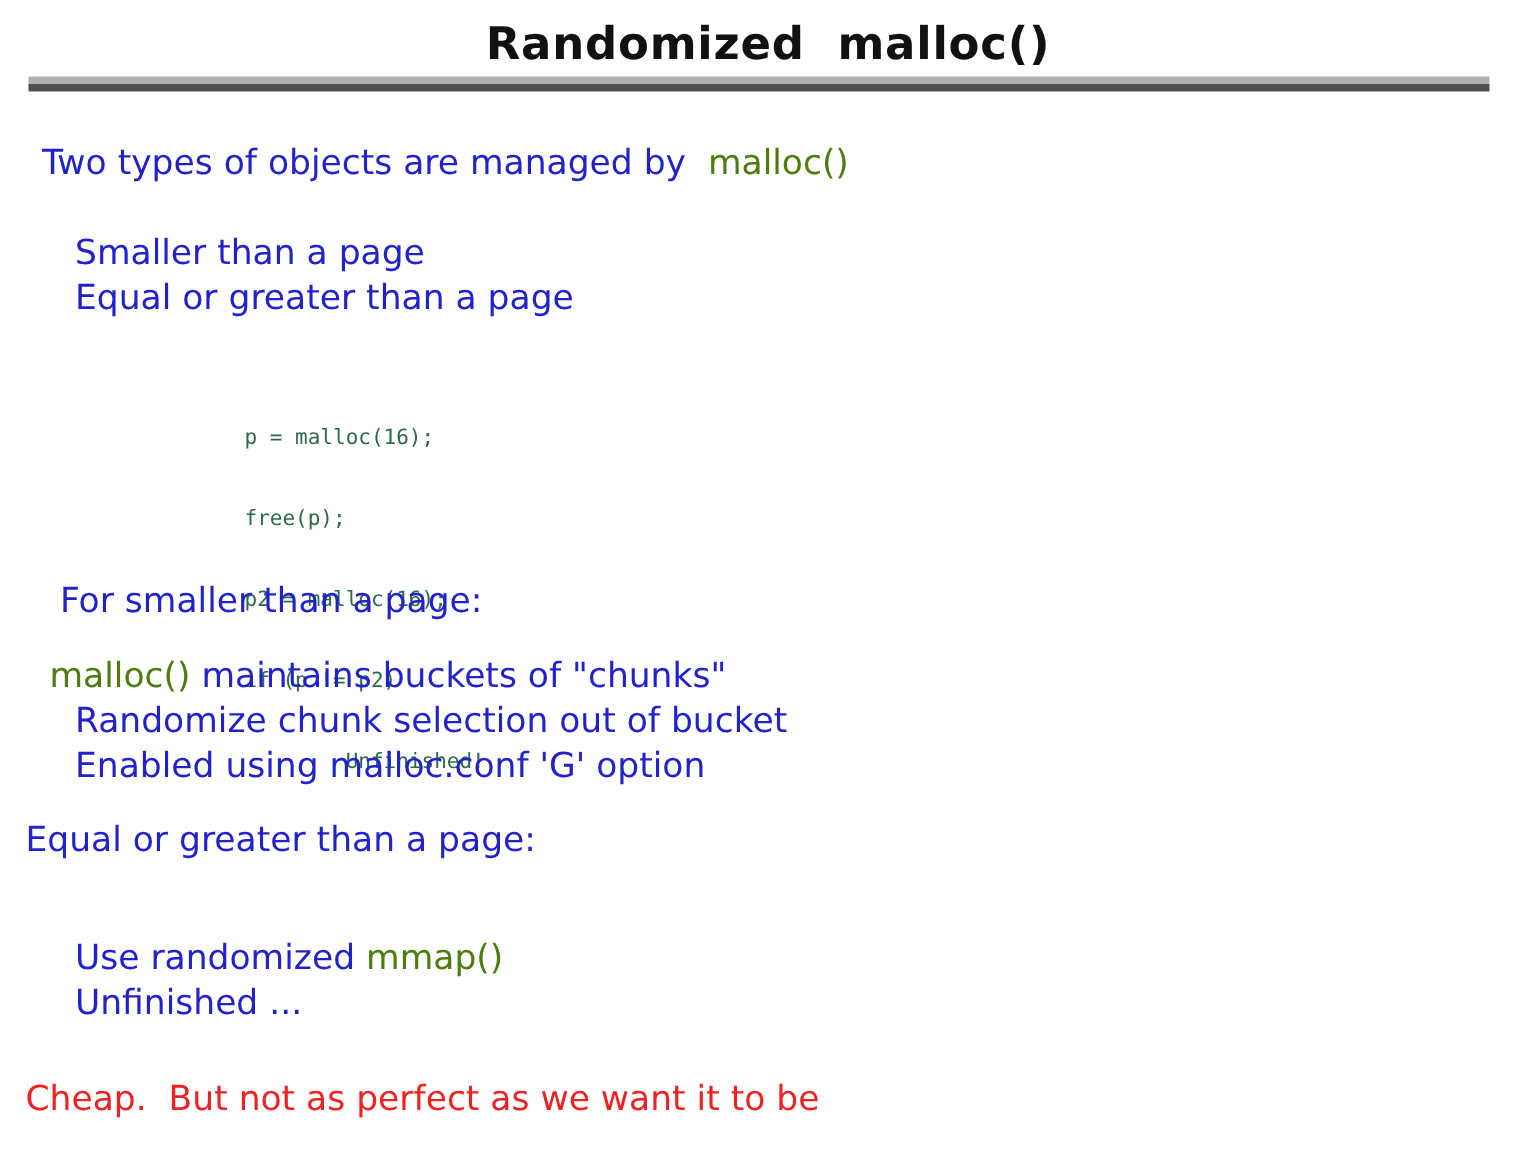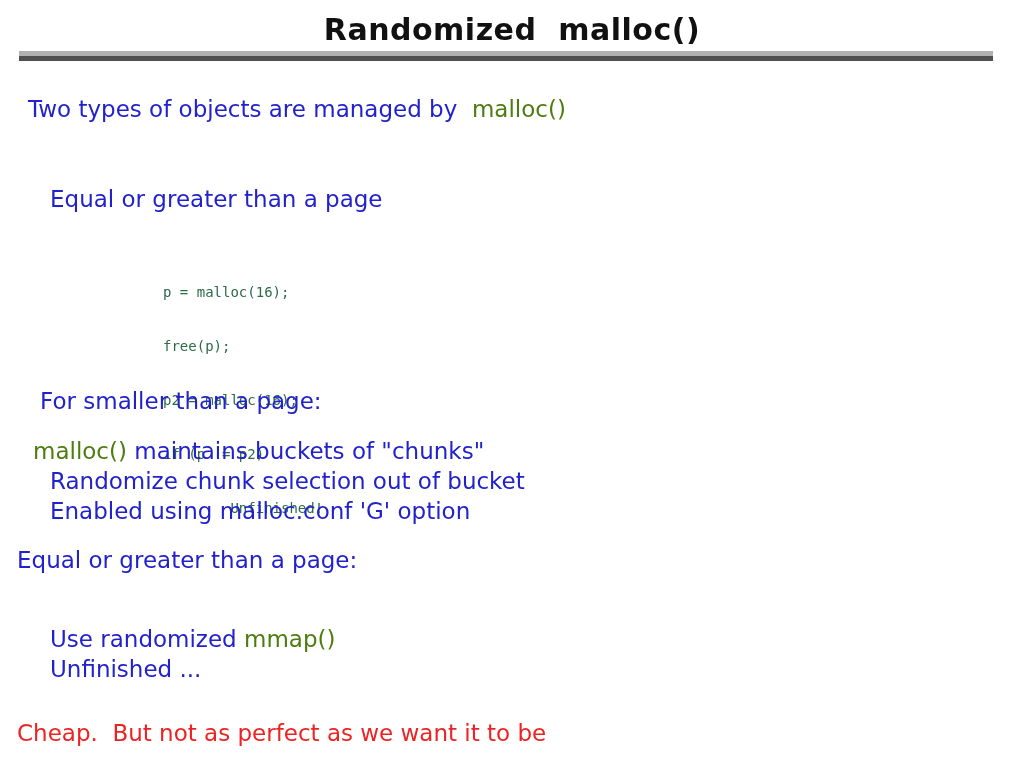--- a/index.html
+++ b/index.html
@@ -70,20 +70,21 @@
 
   <h1 class="title">Randomized  malloc()</h1>
 
   <div class="rule">
     <div class="rule-light"></div>
     <div class="rule-dark"></div>
   </div>
 
   <div class="line pos-intro"><span class="blue">Two types of objects are managed by  </span><span class="green">malloc()</span></div>
 
+  <div class="line pos-type1">Smaller than a page</div>
   <div class="line pos-type2">Equal or greater than a page</div>
 
   <div class="code-block">
     <div>p = malloc(16);</div>
     <div>free(p);</div>
     <div>p2 = malloc(16);</div>
     <div>if (p != p2)</div>
     <div>        Unfinished!</div>
   </div>
 

